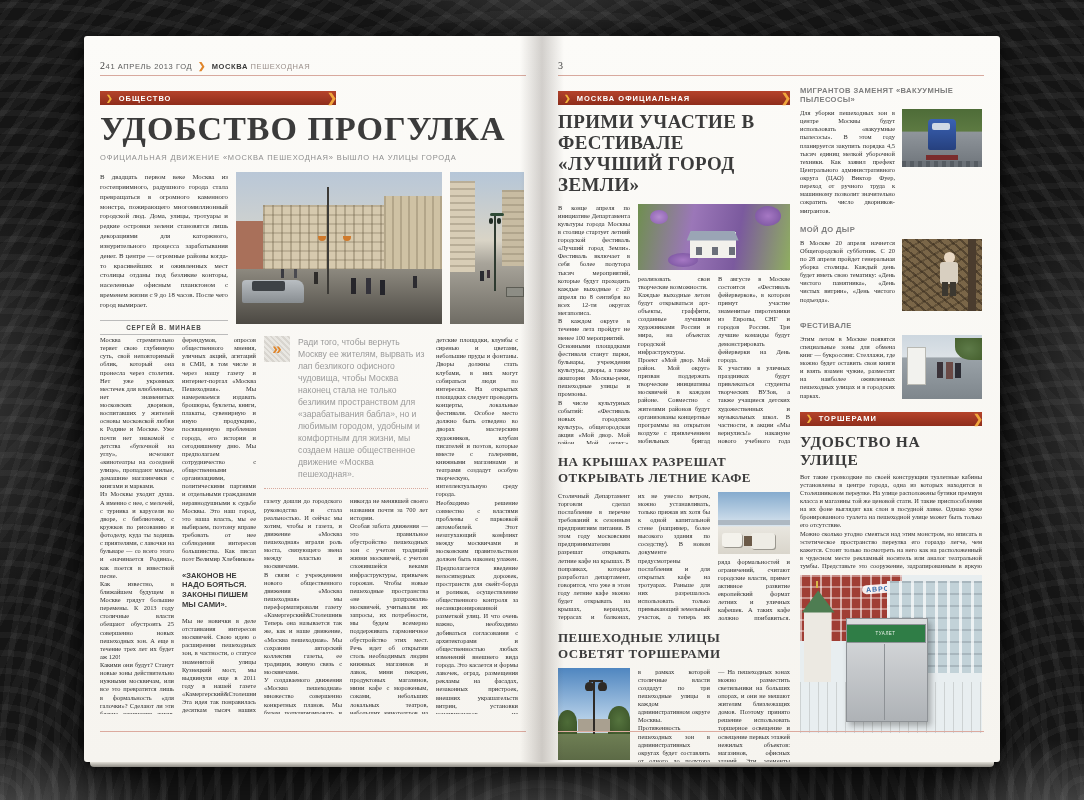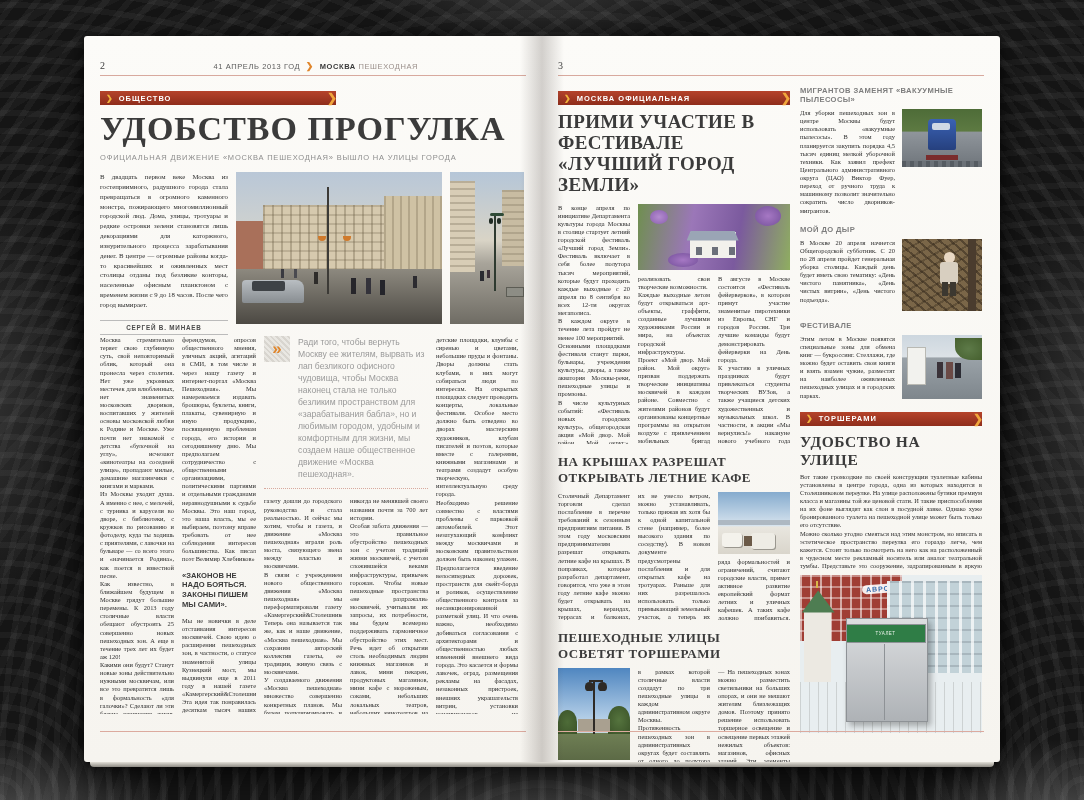--- a/index.html
+++ b/index.html
@@ -26,21 +26,21 @@
     box-shadow:0 14px 34px rgba(0,0,0,.75), 0 3px 8px rgba(0,0,0,.5);display:flex;}
   .spread::before{content:"";position:absolute;left:50%;top:0;width:44px;height:100%;transform:translateX(-50%);
     background:linear-gradient(90deg, transparent, rgba(60,50,45,.22) 50%, transparent);pointer-events:none;z-index:5;}
   .spread::after{content:"";position:absolute;left:6px;right:6px;bottom:-5px;height:5px;border-radius:0 0 4px 4px;
     background:linear-gradient(#e3e0d8,#8d8a83);}
   .page{width:458px;height:726px;box-sizing:border-box;padding:24px 16px 0 16px;position:relative;overflow:hidden;}
   
   .pghead{display:flex;align-items:baseline;height:12px;font-family:"Liberation Sans",sans-serif;
     font-size:7.5px;color:#5a5a5a;letter-spacing:.6px;}
   .pgnum{font-size:10px;color:#3c3c3c;font-family:"Liberation Serif",serif;}
-  .pghead-center{flex:1;text-align:center;}
+  .pghead-center{flex:1;text-align:left;}
   .chev{color:#e0862c;font-weight:bold;font-size:9px;padding:0 3px;}
   .mh-bold{color:#3a3a3a;font-weight:bold;}
   .mh-light{color:#9a8f8a;}
   .rule{border-top:1px solid #d8a99e;margin-top:3px;}
   
   .kicker{position:relative;margin-top:15px;height:14px;display:flex;align-items:center;
     background:linear-gradient(#b5432b,#8f2d1b);color:#fff;font-family:"Liberation Sans",sans-serif;
     font-size:7.5px;font-weight:bold;letter-spacing:1px;padding-left:6px;box-sizing:border-box;}
   .kick-chev{color:#f0b43c;margin-right:5px;font-size:8px;}
   .kick-arrow{position:absolute;right:-2px;top:0;color:#f0a63c;font-size:12px;font-weight:bold;line-height:14px;}

